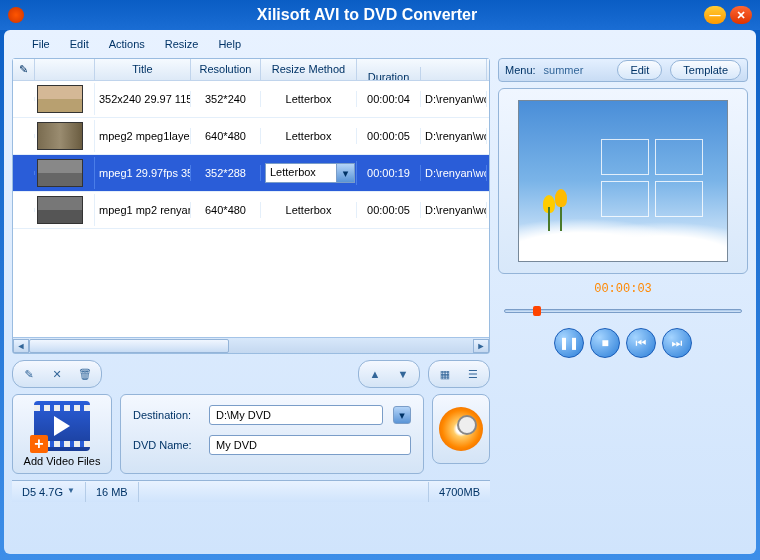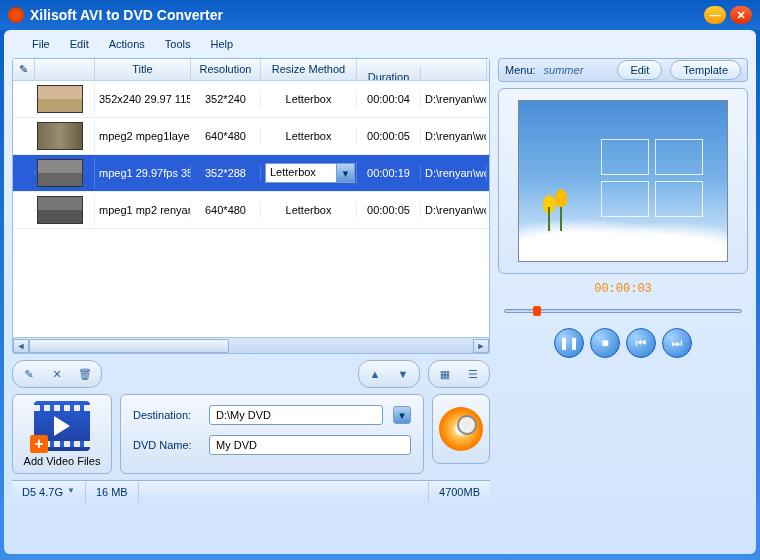--- a/index.html
+++ b/index.html
@@ -1,19 +1,19 @@
 <!DOCTYPE html>
 <html><head>
 <meta charset="utf-8">
 <style>
 * { box-sizing: border-box; margin: 0; padding: 0; font-family: Tahoma, Arial, sans-serif; font-size: 11px; }
 body { width: 760px; height: 560px; background: linear-gradient(to bottom, #0a5dc4 0%, #3d8ee8 100%); overflow: hidden; }
 .titlebar { height: 30px; display: flex; align-items: center; padding: 0 8px; background: linear-gradient(to bottom, #0a5dc4, #1a6dd4); }
 .logo { width: 16px; height: 16px; background: radial-gradient(circle, #ff5500, #cc3300); border-radius: 50%; margin-right: 6px; }
-.titlebar-text { color: #fff; font-weight: bold; font-size: 14px; flex: 1; }
+.titlebar-text { color: #fff; font-weight: bold; font-size: 16px; flex: 1; text-align: center; }
 .win-btns { display: flex; gap: 4px; }
 .win-btn { width: 22px; height: 18px; border-radius: 9px; cursor: pointer; display: flex; align-items: center; justify-content: center; color: #fff; font-weight: bold; }
 .win-min { background: linear-gradient(to bottom, #ffcc33, #ff9900); }
 .win-close { background: linear-gradient(to bottom, #ff6633, #dd3300); }
 .window-body { background: linear-gradient(to bottom, #e8f2ff 0%, #d0e4fc 100%); margin: 0 4px 4px 4px; border-radius: 6px; height: 524px; display: flex; flex-direction: column; }
 .menubar { height: 28px; display: flex; align-items: center; padding: 0 20px; gap: 4px; }
 .menu-item { padding: 4px 8px; color: #003366; cursor: pointer; }
 .content { flex: 1; display: flex; gap: 8px; padding: 0 8px 8px 8px; }
 .left-col { width: 478px; display: flex; flex-direction: column; gap: 6px; }
 .right-col { flex: 1; display: flex; flex-direction: column; gap: 6px; }
@@ -67,21 +67,21 @@
 .dest-input { flex: 1; height: 20px; border: 1px solid #7a9dc8; background: #fff; padding: 2px 6px; border-radius: 3px; display: flex; align-items: center; }
 .dest-combo-arrow { width: 18px; height: 18px; background: linear-gradient(to bottom, #b4d4f8, #5a94d6); border: 1px solid #7a9dc8; border-radius: 3px; display: flex; align-items: center; justify-content: center; color: #003366; margin-left: 4px; }
 .burn-btn { width: 58px; height: 70px; background: linear-gradient(to bottom, #f4f8ff, #d4e4f6); border: 1px solid #94b4d8; border-radius: 8px; display:flex; align-items:center; justify-content:center; }
 .burn-icon { width: 44px; height: 44px; border-radius: 50%; background: radial-gradient(circle, #fff 15%, #ffcc66 25%, #ff8800 60%, #dd5500 100%); position:relative; }
 .burn-icon::after { content:''; position:absolute; top:8px; left:18px; width:16px; height:16px; background:#eee; border-radius:50%; border:2px solid #888; }
 .statusbar { height: 22px; display: flex; align-items: center; border-top: 1px solid #94b4d8; background: linear-gradient(to bottom, #e8f2ff, #d0e4fc); }
 .status-seg { padding: 4px 10px; border-right: 1px solid #b4cce8; color: #003366; display:flex; gap:4px; }
 .status-seg .sarrow { font-size:8px; color:#336699; }
 .menu-strip { height: 24px; display: flex; align-items: center; background: linear-gradient(to bottom, #e4f0ff, #c8dcf4); border: 1px solid #94b4d8; border-radius: 4px; padding: 0 6px; gap: 8px; }
 .menu-strip .mlabel { color: #003366; }
-.menu-strip .mval { color: #336699; flex: 1; font-style: italic; }
+.menu-strip .mval { color: #336699; flex: 1; }
 .pill-btn { background: linear-gradient(to bottom, #f8fbff, #d8e8fa); border: 1px solid #94b4d8; border-radius: 10px; padding: 3px 12px; color: #003366; cursor: pointer; }
 .preview-pane { border: 1px solid #94b4d8; border-radius: 6px; background: linear-gradient(to bottom, #f0f6ff, #d8e8fa); padding: 8px; display:flex; align-items:center; justify-content:center; }
 .sky-preview { width: 210px; height: 162px; background: linear-gradient(to bottom, #4a8ed8 0%, #7ab4e8 50%, #eaf4ff 100%); border: 1px solid #789; position:relative; overflow:hidden; }
 .sky-cloud { position:absolute; bottom:0; left:0; right:0; height:50px; background: radial-gradient(ellipse at 30% 100%, #fff 40%, transparent 60%), radial-gradient(ellipse at 70% 100%, #fff 35%, transparent 55%); }
 .tulips { position:absolute; bottom:30px; left:20px; width:34px; height:42px; }
 .tulip { position:absolute; width:12px; height:18px; background:#ffcc00; border-radius:50% 50% 40% 40%; }
 .tulip:nth-child(1){ left:4px; bottom:18px; }
 .tulip:nth-child(2){ left:16px; bottom:24px; background:#ffbb00; }
 .stem { position:absolute; width:2px; height:24px; background:#4a7a2a; bottom:0; }
 .stem:nth-child(3){ left:9px; }
@@ -109,21 +109,21 @@
     <div class="win-btn win-min">—</div>
     <div class="win-btn win-close">✕</div>
   </div>
 </div>
 
 <div class="window-body">
   <div class="menubar">
     <div class="menu-item">File</div>
     <div class="menu-item">Edit</div>
     <div class="menu-item">Actions</div>
-    <div class="menu-item">Tools</div>
+    <div class="menu-item">Resize</div>
     <div class="menu-item">Help</div>
   </div>
 
   <div class="content">
     <div class="left-col">
       <div class="table-wrap">
         <div class="thead">
           <div class="th th-icon">✎</div>
           <div class="th th-thumb"></div>
           <div class="th th-title">Title</div>

